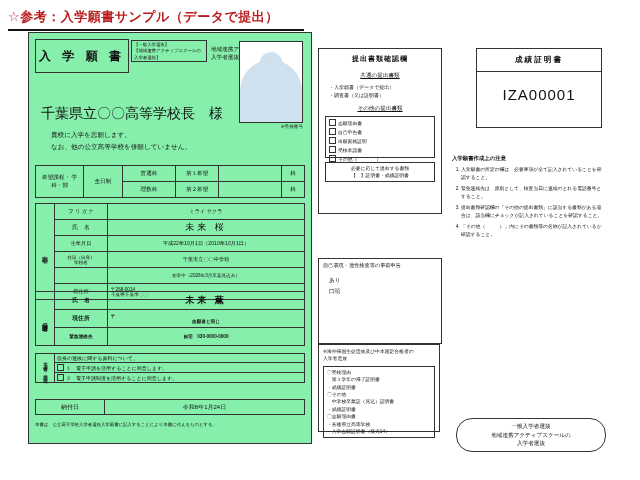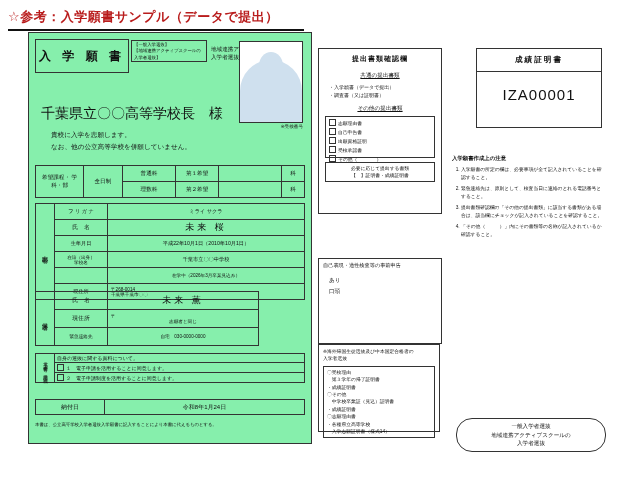--- a/index.html
+++ b/index.html
@@ -73,21 +73,21 @@
   .appl table{border-collapse:collapse;width:270px;font-size:5.8px;border-radius:25px;}
   .appl td{border:1px solid #333;height:15px;padding:0 3px;vertical-align:middle;}
   .c-lbl{text-align:center;width:46px;}
   .c-side{text-align:center;width:12px;}
   .nm{font-size:9px;text-align:center;letter-spacing:3px;}
   .sm{font-size:5.2px;}
   .tiny{font-size:4.6px;}
 
   
   .grd{position:absolute;left:6px;top:258px;width:270px;}
-  .grd table{border-collapse:collapse;width:224px;font-size:5.8px;}
+  .grd table{border-collapse:collapse;width:270px;font-size:5.8px;font-weight:bold;}
   .grd td{border:1px solid #333;height:17px;padding:0 3px;vertical-align:middle;}
 
   
   .docs{position:absolute;left:6px;top:320px;width:270px;}
   .docs table{border-collapse:collapse;width:270px;font-size:5px;}
   .docs td{border:1px solid #333;padding:1px 2px;vertical-align:middle;}
   .chk{display:inline-block;width:5px;height:5px;border:1px solid #333;margin-right:2px;vertical-align:-1px;}
 
   .sign{position:absolute;left:6px;top:366px;width:270px;}
   .sign table{border-collapse:collapse;width:270px;font-size:6px;}

